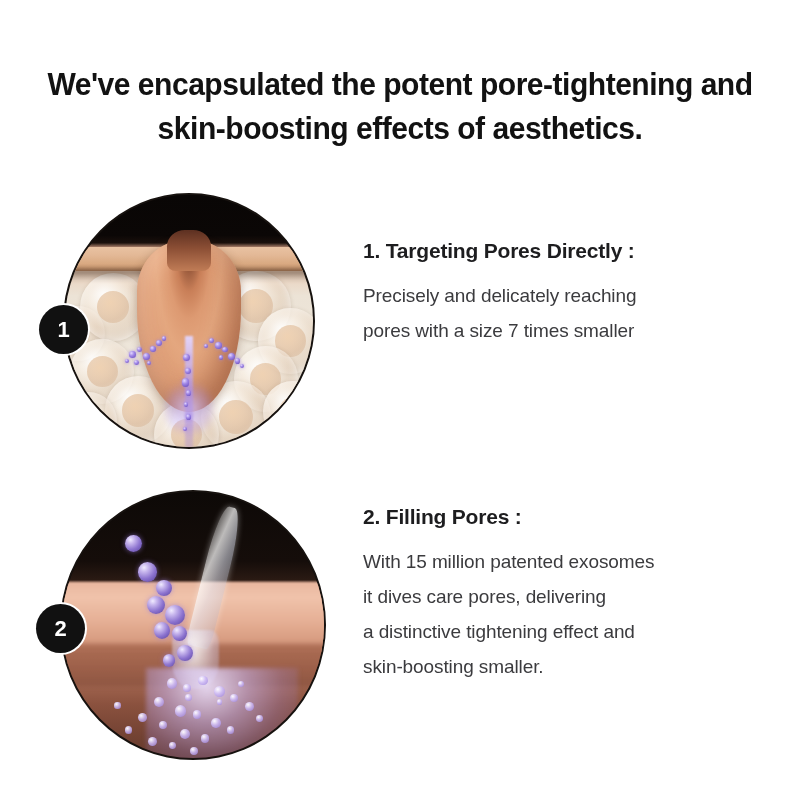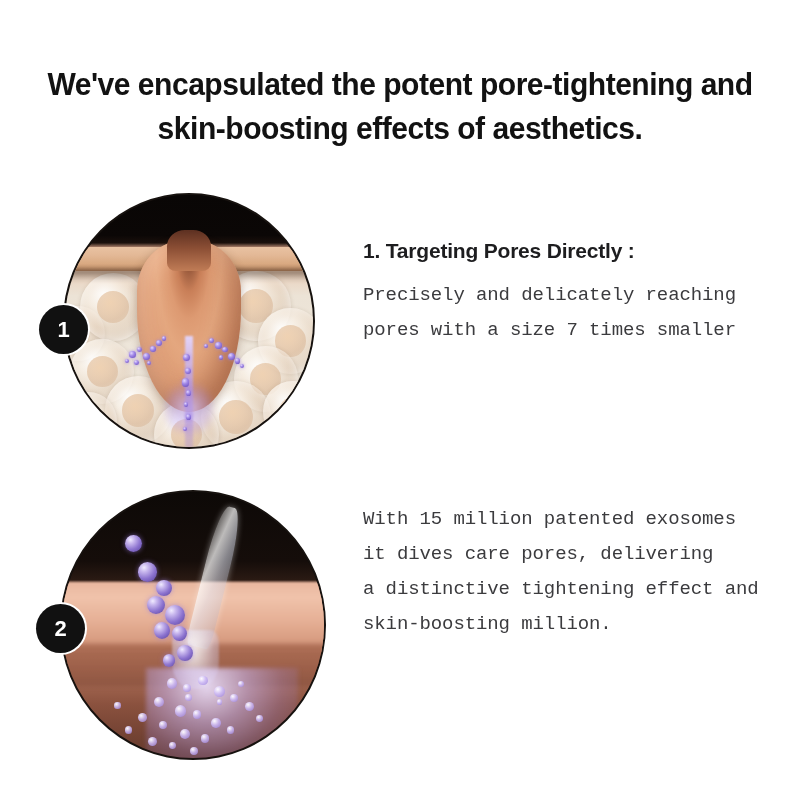--- a/index.html
+++ b/index.html
@@ -312,21 +312,21 @@
     margin: 0 0 12px 0;
     white-space: nowrap;
   }
   .step-body {
     color: #3b3b3e;
     font-size: 19px;
     line-height: 35px;
     letter-spacing: -0.1px;
     margin: 0;
   }
-  .step-body .ln { display: block; white-space: nowrap; font-family: Liberation Mono, monospace; }
+  .step-body .ln { display: block; white-space: nowrap; }
 </style>
 </head>
 <body>
 
 <div class="page">
 
   <div class="heading">
     <span class="hl hl1">We've encapsulated the potent pore-tightening and</span>
     <span class="hl hl2">skin-boosting effects of aesthetics.</span>
   </div>
@@ -440,25 +440,26 @@
         <div class="sdot" style="left:49%; top:96%; width:3.0%; height:3.0%;"></div>
         <div class="sdot" style="left:67%; top:71%; width:2.4%; height:2.4%;"></div>
         <div class="sdot" style="left:74%; top:84%; width:2.6%; height:2.6%;"></div>
         <div class="sdot" style="left:20%; top:79%; width:2.4%; height:2.4%;"></div>
         <div class="sdot" style="left:59%; top:78%; width:2.2%; height:2.2%;"></div>
         <div class="sdot" style="left:47%; top:76%; width:2.6%; height:2.6%;"></div>
       </div>
     </div>
 
     <div class="text-col tc-2">
+      <p class="step-title">2. Filling Pores :</p>
       <p class="step-body">
         <span class="ln">With 15 million patented exosomes</span>
         <span class="ln">it dives care pores, delivering</span>
         <span class="ln">a distinctive tightening effect and</span>
-        <span class="ln">skin-boosting million.</span>
+        <span class="ln">skin-boosting smaller.</span>
       </p>
     </div>
   </div>
 
   <div class="badge badge-1">
     <span>1</span>
   </div>
   <div class="badge badge-2">
     <span>2</span>
   </div>

